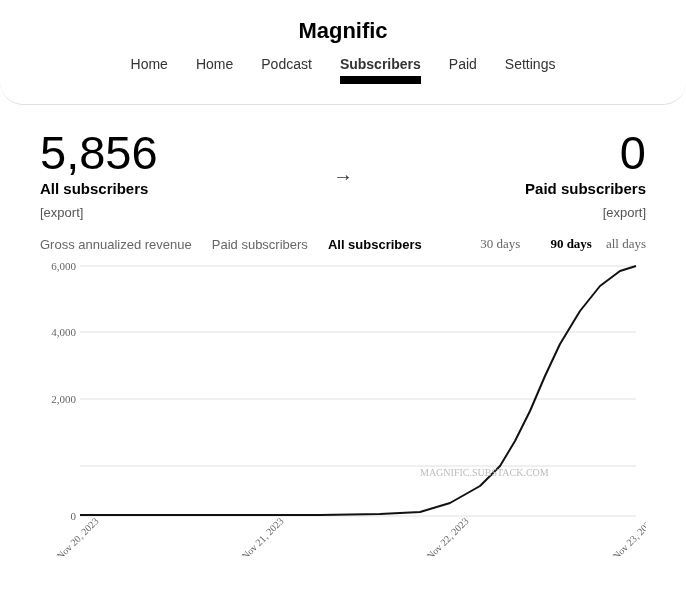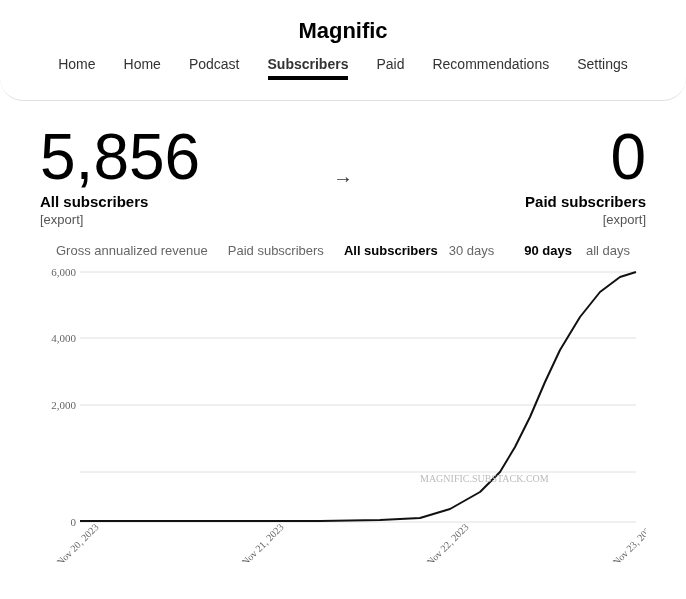--- a/index.html
+++ b/index.html
@@ -29,60 +29,60 @@
     }
     nav a {
       font-size: 14px;
       color: #333;
       text-decoration: none;
       cursor: pointer;
       padding-bottom: 4px;
     }
     nav a.active {
       font-weight: 700;
-      border-bottom: 4px solid #000000;
+      border-bottom: 8px solid #000000;
     }
     .stats-row {
       display: flex;
       align-items: center;
       padding: 24px 40px 16px;
       gap: 0;
     }
     .stat-block {
       flex: 1;
     }
     .stat-number {
-      font-size: 64px;
+      font-size: 47px;
       font-weight: 200;
       line-height: 1;
     }
     .stat-label {
       font-size: 15px;
       font-weight: 700;
       margin-top: 4px;
     }
     .stat-export {
       font-size: 13px;
       color: #555;
-      margin-top: 2px;
+      margin-top: 8px;
       cursor: pointer;
     }
     .stat-right {
       text-align: right;
     }
     .arrow-container {
       flex: 0 0 80px;
       text-align: center;
       font-size: 20px;
       color: #333;
     }
     .chart-controls {
       display: flex;
       align-items: center;
-      padding: 0 56px 0;
+      padding: 0 40px 0;
       margin-bottom: 4px;
     }
     .chart-tabs {
       display: flex;
       gap: 20px;
       flex: 1;
     }
     .chart-tab {
       font-size: 13px;
       color: #666;
@@ -93,20 +93,21 @@
       color: #000;
     }
     .time-tabs {
       display: flex;
       gap: 14px;
     }
     .time-tab {
       font-size: 13px;
       color: #666;
       cursor: pointer;
+      font-family: Liberation Serif, serif;
     }
     .time-tab.active {
       font-weight: 700;
       color: #000;
       margin-left: 16px;
     }
     .chart-area {
       padding: 0 40px 10px;
       position: relative;
       font-family: Liberation Serif, serif;
@@ -120,21 +121,20 @@
 <body>
 
 <div class="header">
   <h1>Magnific</h1>
   <nav>
     <a class="">Home</a>
     <a class="">Home</a>
     <a class="">Podcast</a>
     <a class="active">Subscribers</a>
     <a class="">Paid</a>
-    <a class="">Recommendations</a>
     <a class="">Settings</a>
   </nav>
 </div>
 
 <div class="stats-row">
   <div class="stat-block">
     <div class="stat-number">5,856</div>
     <div class="stat-label">All subscribers</div>
     <div class="stat-export">[export]</div>
   </div>

